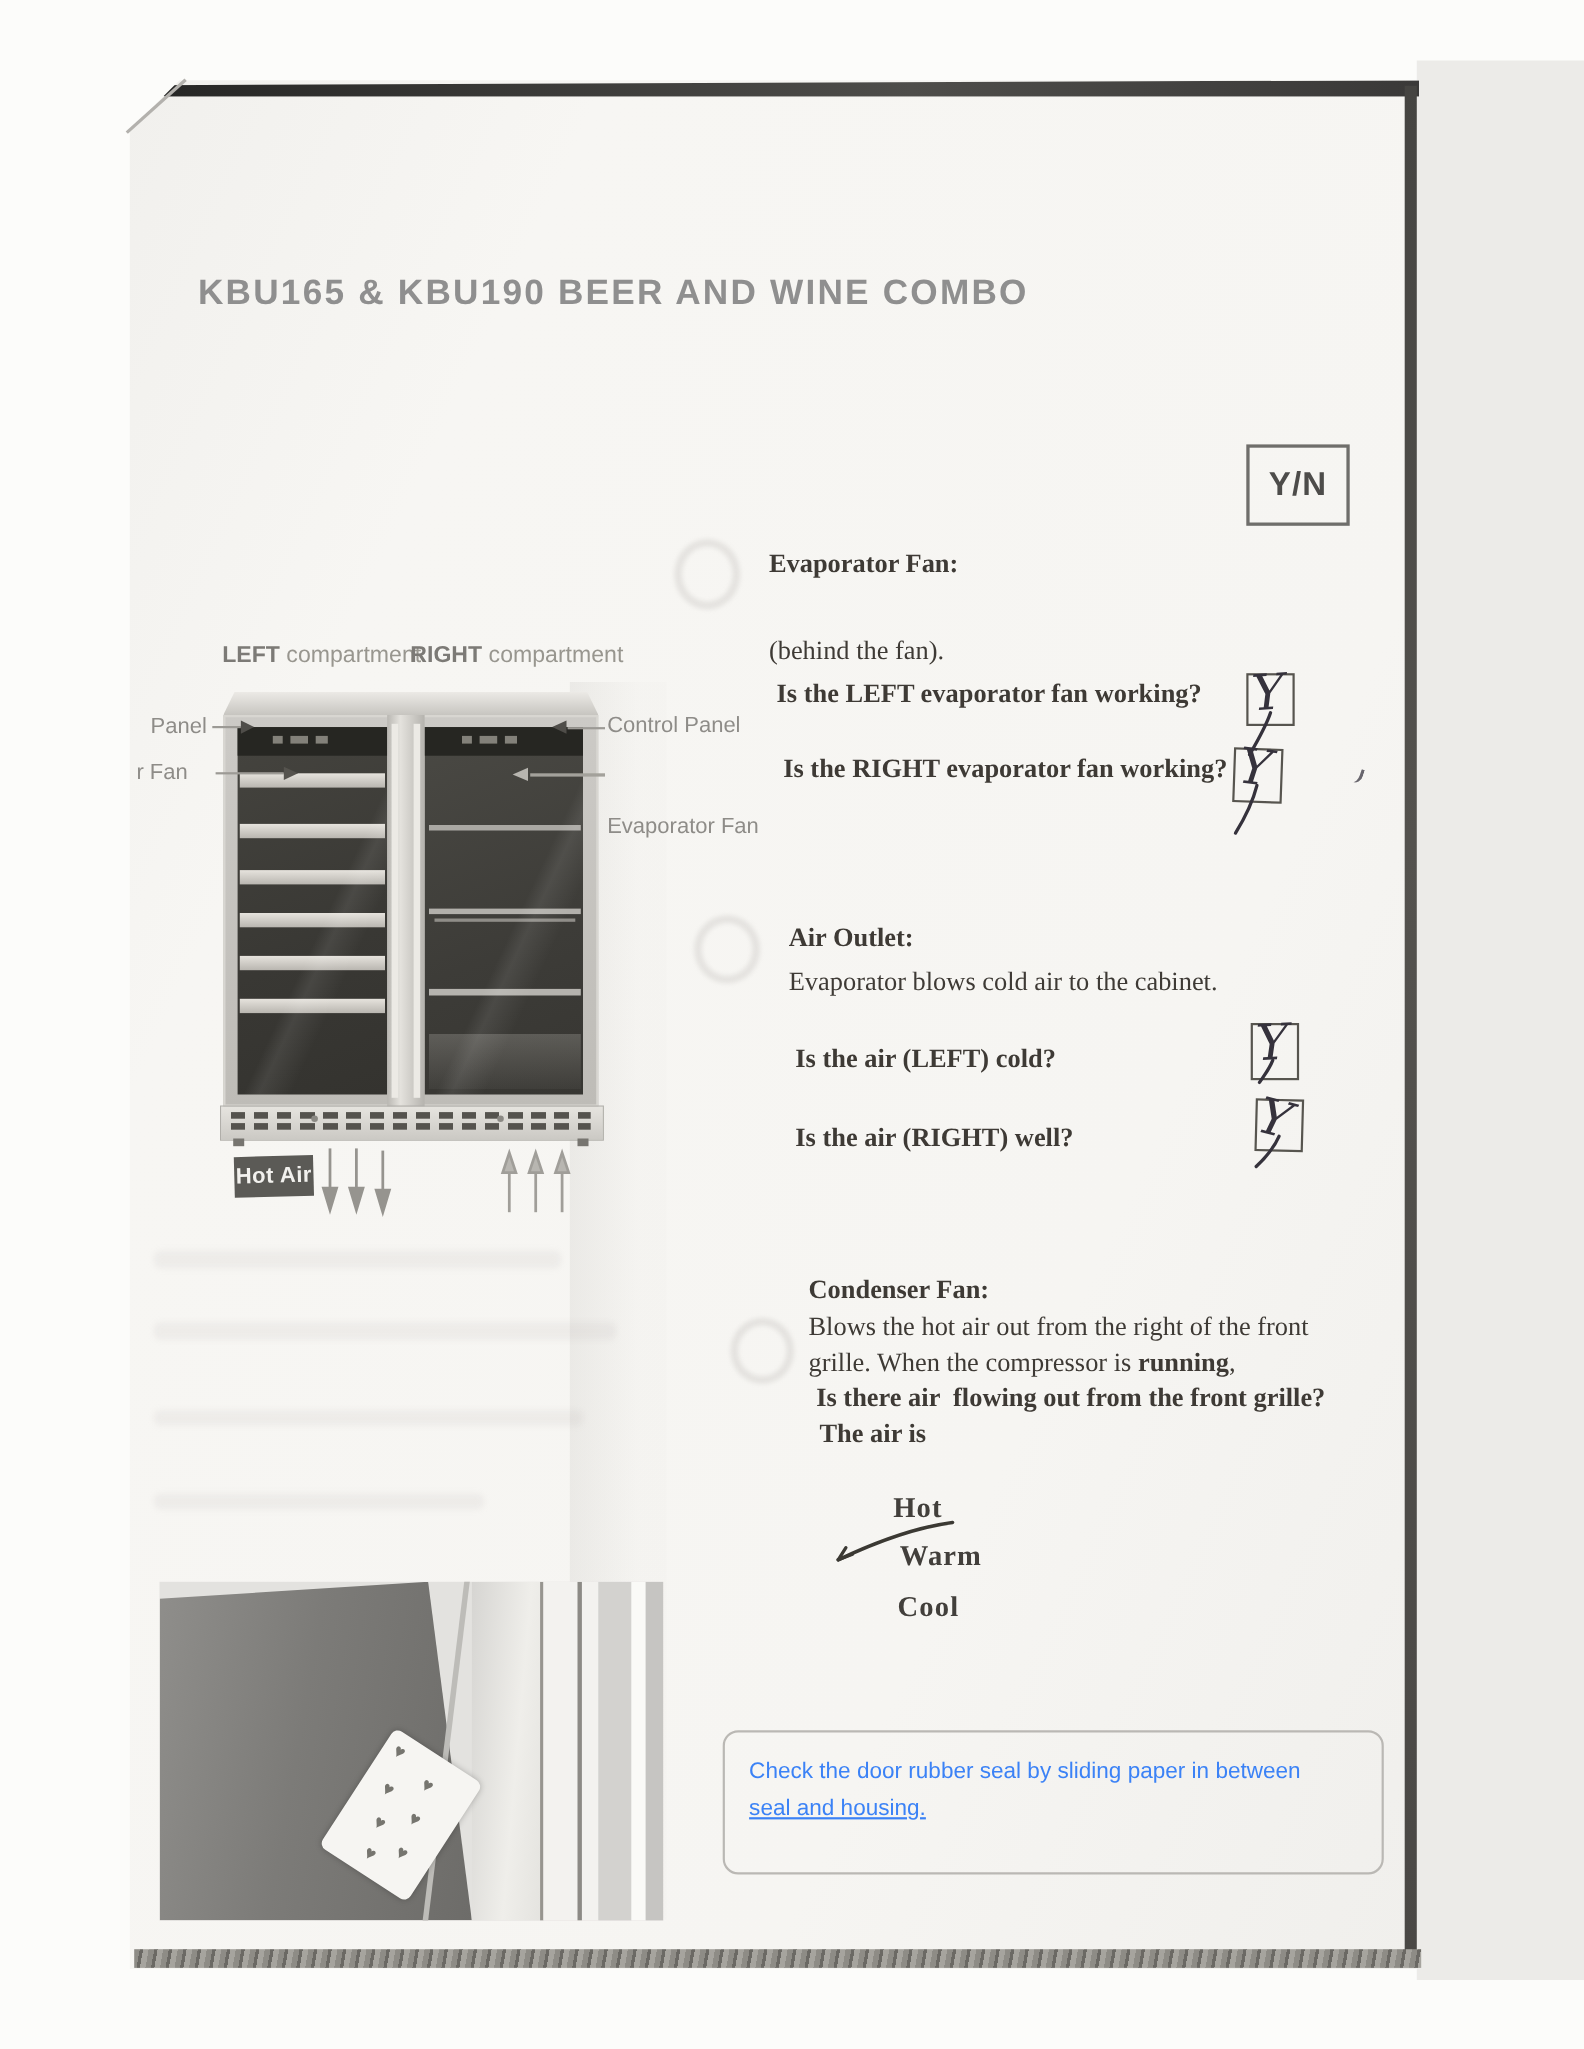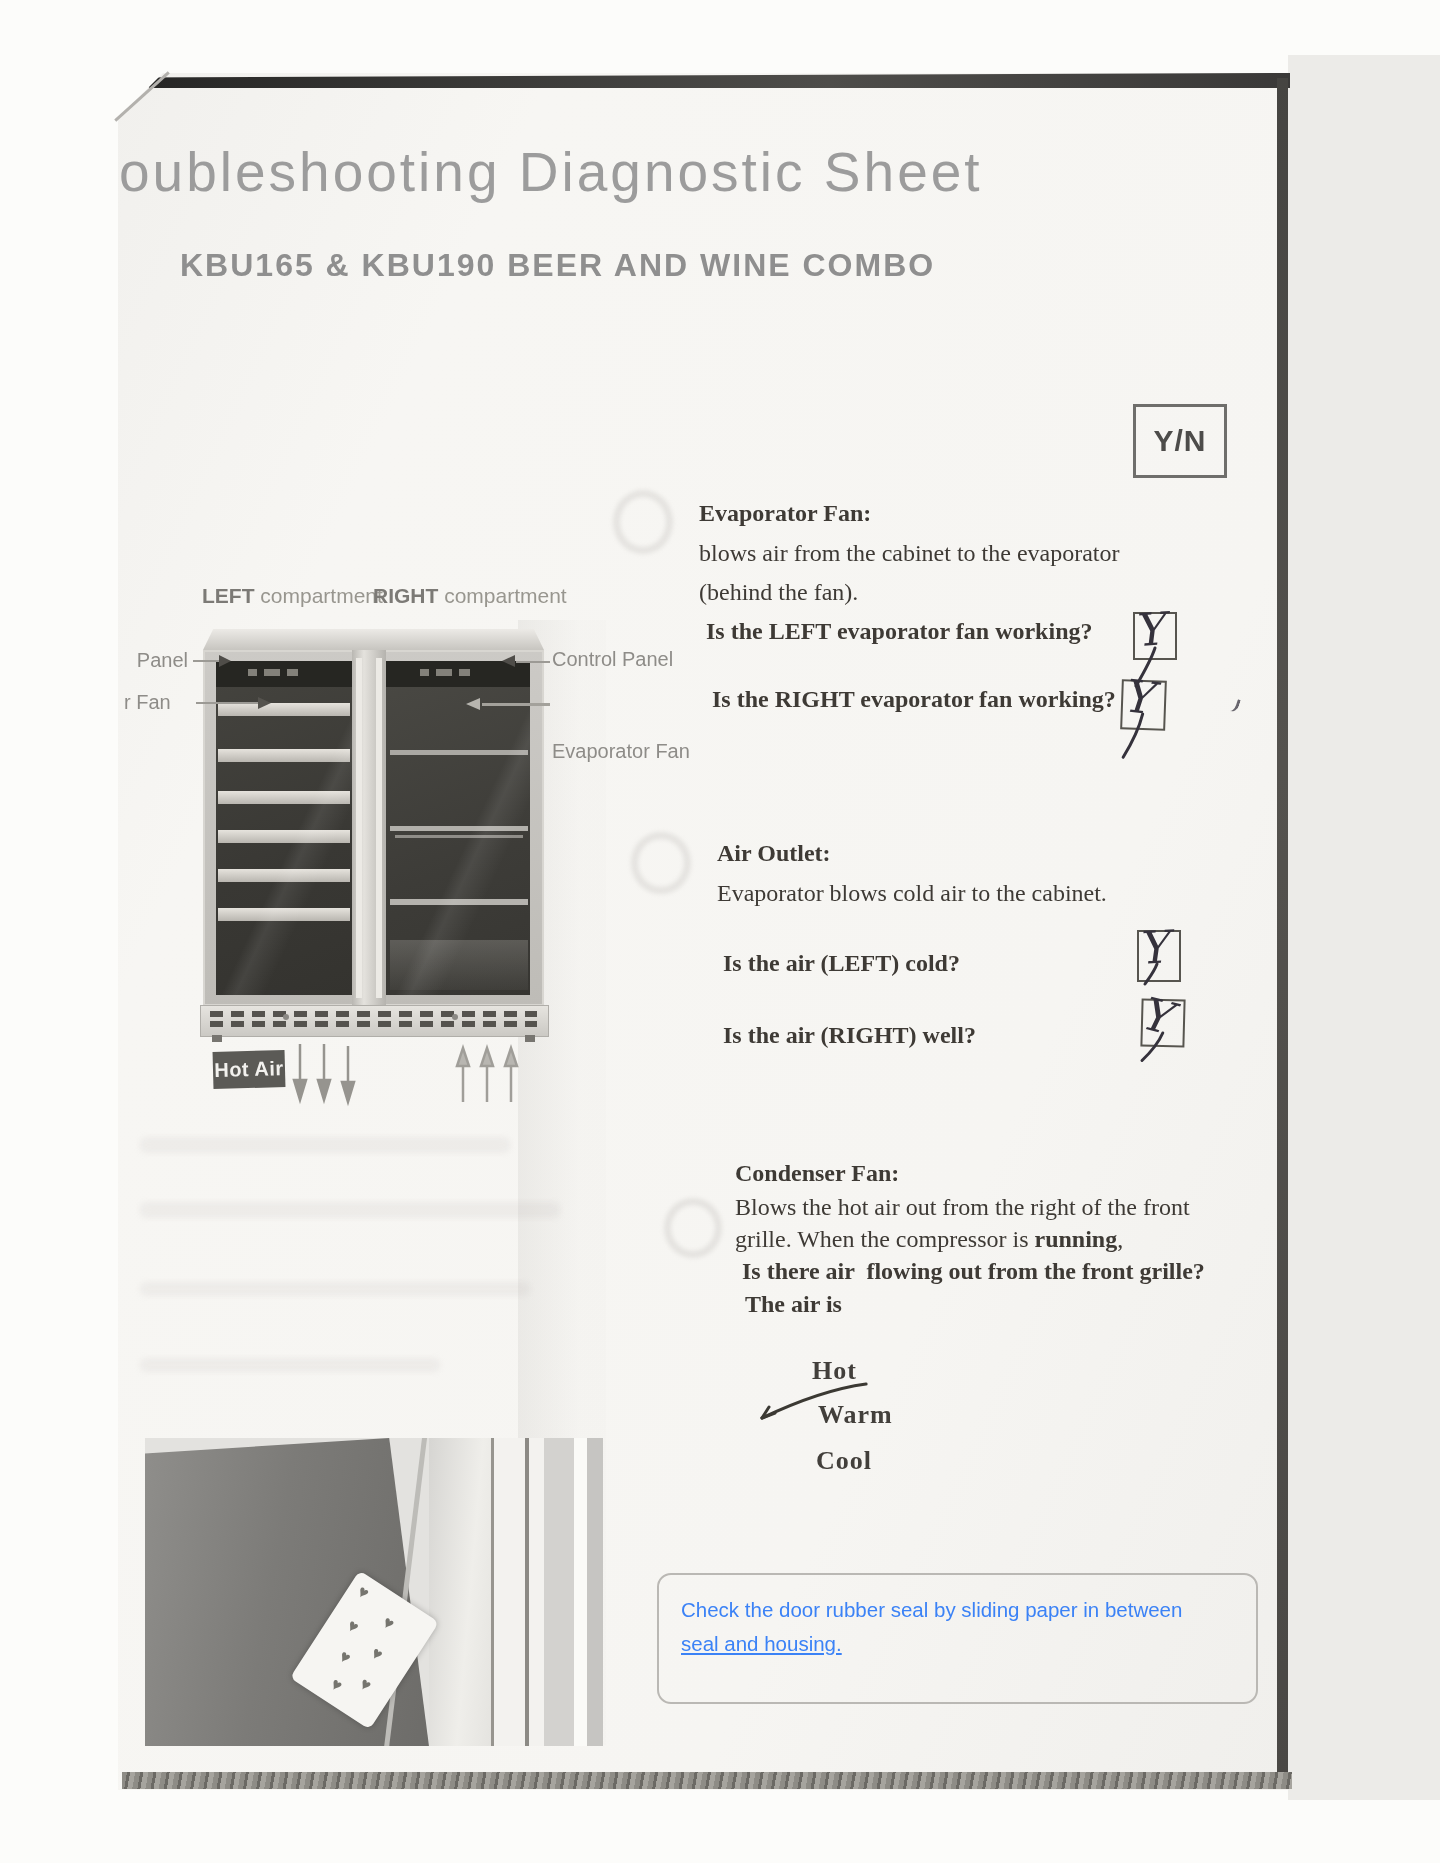--- a/index.html
+++ b/index.html
@@ -166,21 +166,20 @@
   <div class="corner-line"></div>
   <div class="scanband"></div>
   <div class="wm wm1"></div>
   <div class="wm wm2"></div>
   <div class="wm wm3"></div>
   <div class="gs gs1"></div>
   <div class="gs gs2"></div>
   <div class="gs gs3"></div>
   <div class="gs gs4"></div>
 
-  <div class="title">oubleshooting Diagnostic Sheet</div>
   <div class="subtitle">KBU165 &amp; KBU190 BEER AND WINE COMBO</div>
   <div class="yn-box">
     <span>Y/N</span>
   </div>
 
   <div class="dg-label dg-left-label">
     <span class="b">LEFT</span><span> compartment</span>
   </div>
   <div class="dg-label dg-right-label">
     <span class="b">RIGHT</span><span> compartment</span>
@@ -251,21 +250,20 @@
       <line x1="8" y1="56" x2="8" y2="18"></line>
         <polygon points="2,20 14,20 8,2"></polygon>
       <line x1="32" y1="56" x2="32" y2="18"></line>
         <polygon points="26,20 38,20 32,2"></polygon>
       <line x1="56" y1="56" x2="56" y2="18"></line>
         <polygon points="50,20 62,20 56,2"></polygon>
     </g>
   </svg>
 
   <div class="ser b ev-h">Evaporator Fan:</div>
-  <div class="ser ev-l1">blows air from the cabinet to the evaporator</div>
   <div class="ser ev-l2">(behind the fan).</div>
   <div class="ser b ev-q1">Is the LEFT evaporator fan working?</div>
   <div class="cb cb1">
     <span class="hand">Y</span>
     <svg class="tailsvg" width="40" height="46" viewBox="0 0 40 46">
       <path d="M22,4 C18,16 10,30 3,42" stroke="#35323c" stroke-width="3" fill="none" stroke-linecap="round"></path>
     </svg>
   </div>
   <div class="ser b ev-q2">Is the RIGHT evaporator fan working?</div>
   <div class="cb cb2">

